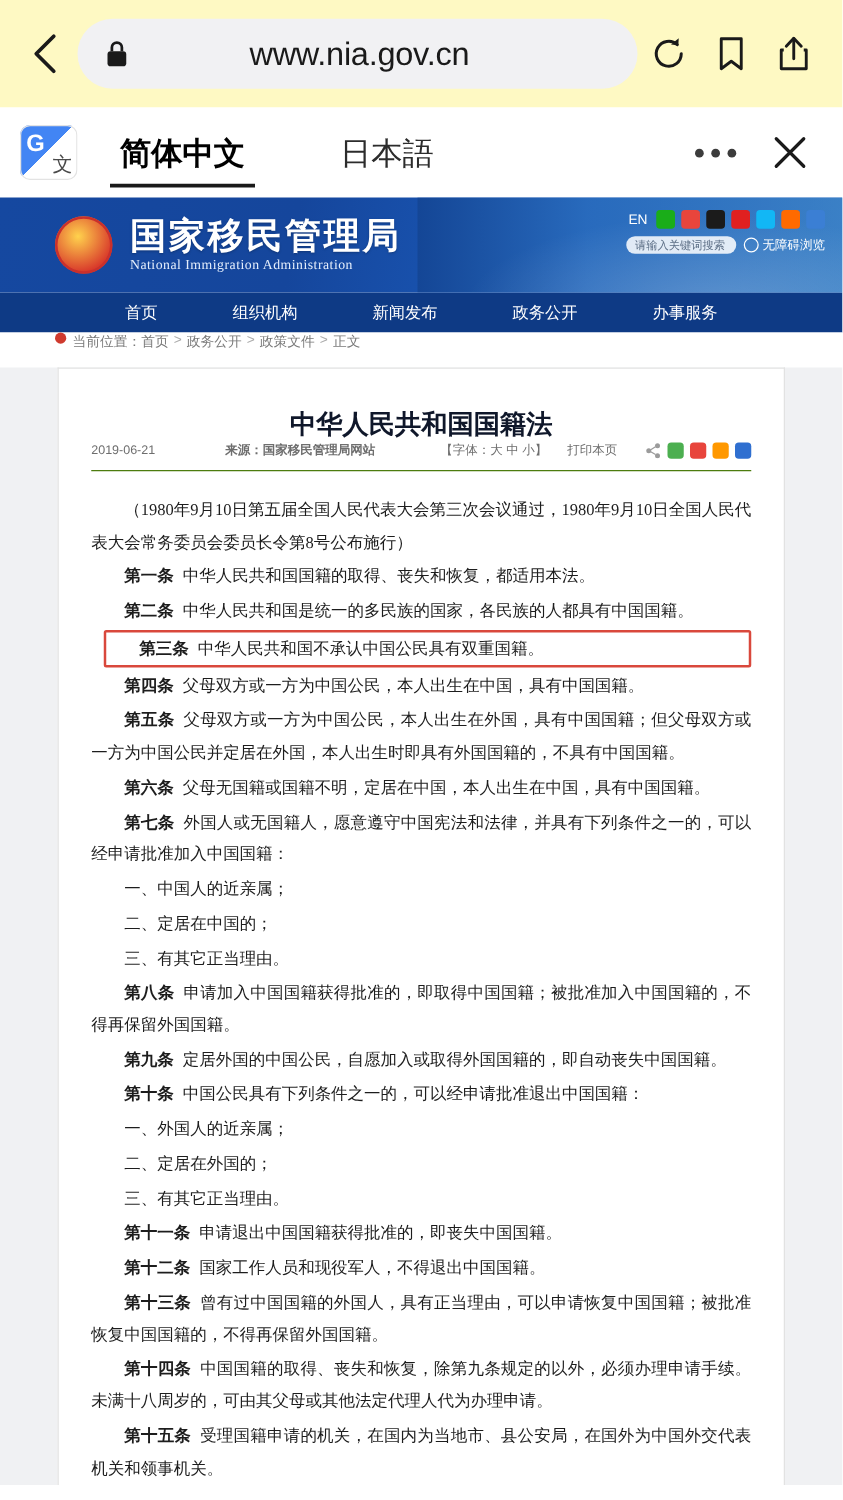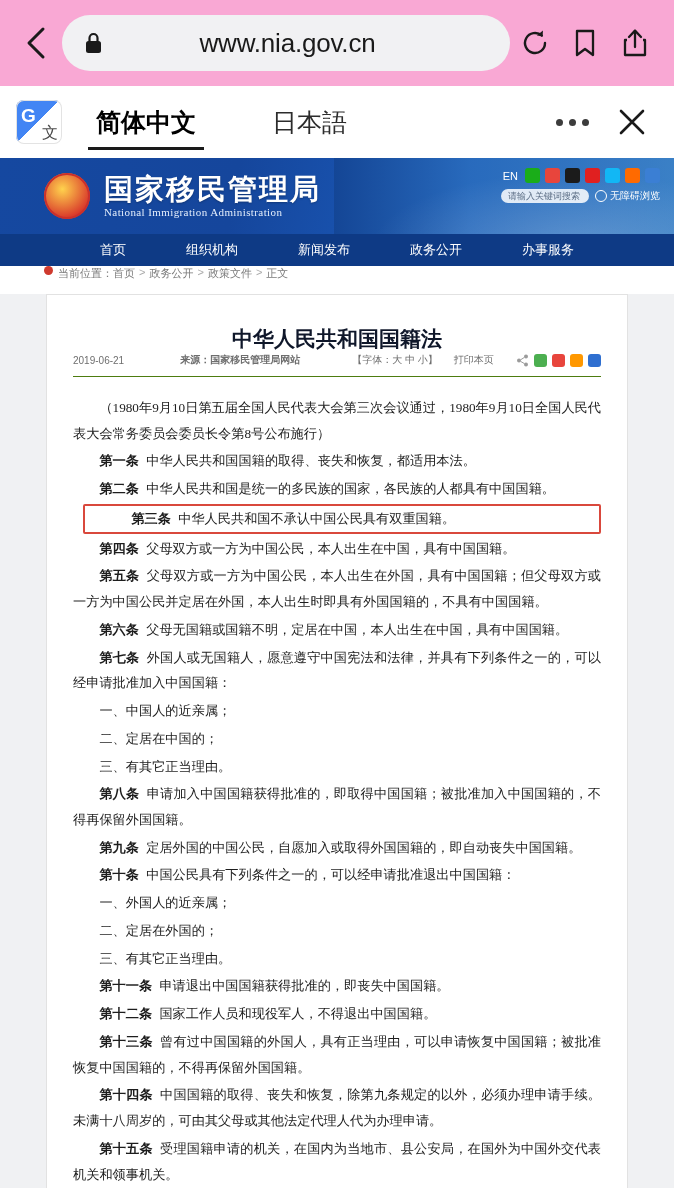--- a/index.html
+++ b/index.html
@@ -10,21 +10,21 @@
     width: 674px;
     height: 1200px;
     background: #ffffff;
     font-family: "Liberation Sans", sans-serif;
     overflow: hidden;
   }
 
   
   .browser-bar {
     height: 86px;
-    background: #f9a8d4;
+    background: #fef9c3;
     display: flex;
     align-items: center;
     padding: 0 14px;
     box-sizing: border-box;
   }
   .back-btn {
     width: 44px;
     height: 44px;
     display: flex;
     align-items: center;
@@ -324,21 +324,21 @@
     line-height: 1.95;
     color: #1d1d1d;
     text-align: justify;
   }
   .para { margin: 0 0 2px 0; }
   .para.indent { text-indent: 2em; }
   .art-no { font-weight: bold; margin-right: 0.55em; }
   .highlight-box {
     border: 2px solid #d9483c;
     display: block;
-    padding: 0 20px;
+    padding: 0 0;
     margin: 2px 0 2px 10px;
     border-radius: 2px;
   }
 </style>
 </head>
 <body>
 
 <div class="browser-bar">
   <div class="back-btn">
     <svg width="26" height="34" viewBox="0 0 26 34">

